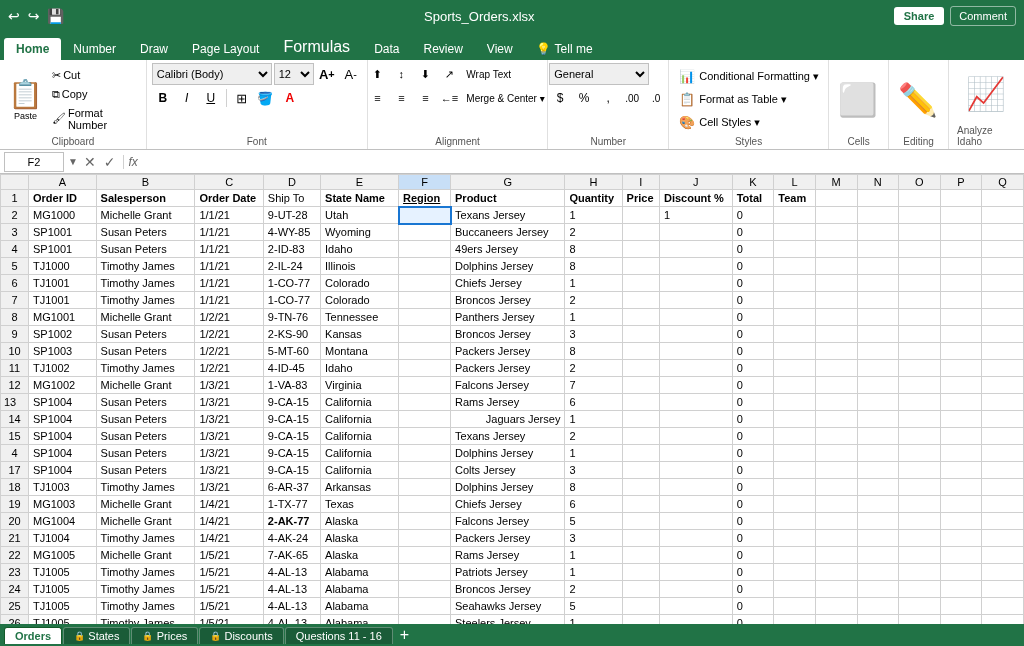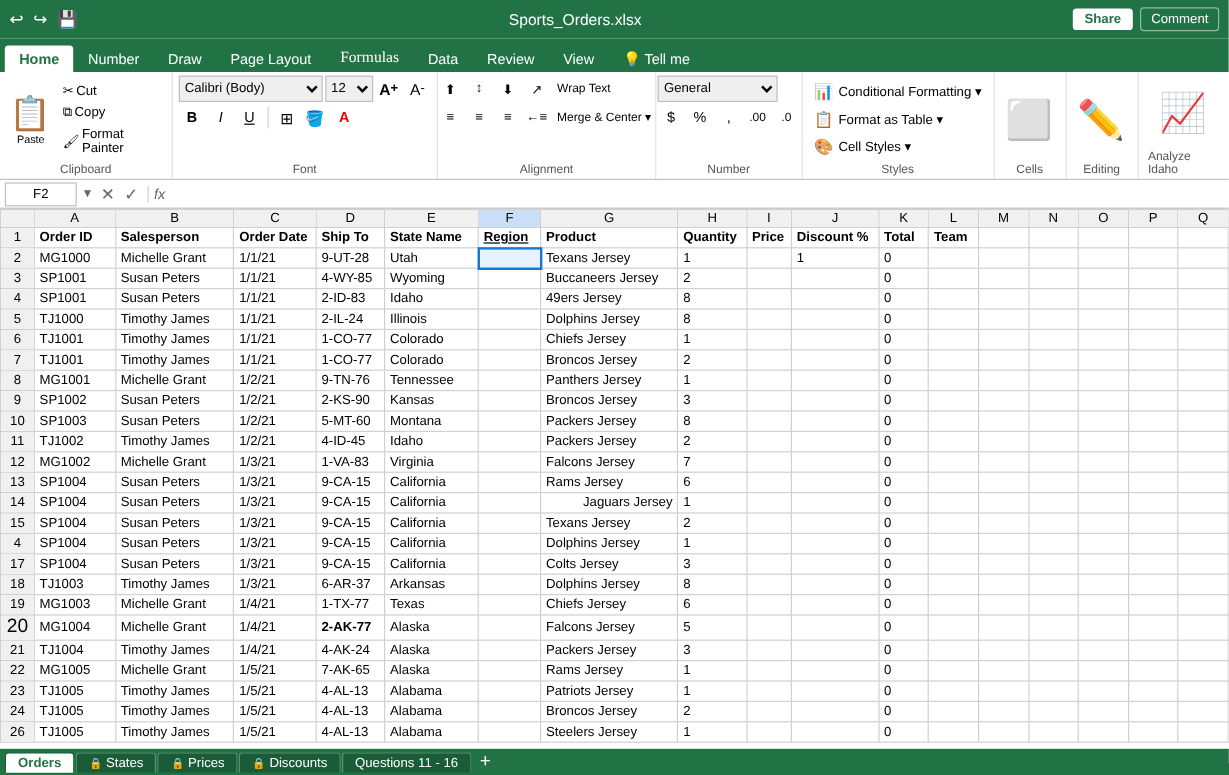--- a/index.html
+++ b/index.html
@@ -24,21 +24,21 @@
     <button style="background:#fff; color:#217346; border:none; border-radius:3px; padding:3px 10px; font-size:11px; cursor:pointer; font-weight:600;">Share</button>
     <div style="color:#fff; cursor:pointer; font-size:11px; padding:3px 8px; border:1px solid rgba(255,255,255,0.5); border-radius:3px;">Comment</div>
   </div>
 </div>
 
 <div style="background:#217346; display:flex; align-items:flex-end; padding-left:4px; height:28px;">
   <div style="background:#fff; color:#217346; padding:4px 12px; font-size:12px; cursor:pointer; border-radius:3px 3px 0 0; font-weight:600;">Home</div>
   <div style="color:#fff; padding:4px 12px; font-size:12px; cursor:pointer;">Number</div>
   <div style="color:#fff; padding:4px 12px; font-size:12px; cursor:pointer;">Draw</div>
   <div style="color:#fff; padding:4px 12px; font-size:12px; cursor:pointer;">Page Layout</div>
-  <div style="color:#fff; padding:4px 12px; font-size:13px; cursor:pointer;font-family:Liberation Serif, serif;">Formulas</div>
+  <div style="color:#fff; padding:4px 12px; font-size:16px; cursor:pointer;">Formulas</div>
   <div style="color:#fff; padding:4px 12px; font-size:12px; cursor:pointer;">Data</div>
   <div style="color:#fff; padding:4px 12px; font-size:12px; cursor:pointer;">Review</div>
   <div style="color:#fff; padding:4px 12px; font-size:12px; cursor:pointer;">View</div>
   <div style="color:#fff; padding:4px 12px; font-size:12px; cursor:pointer; display:flex; align-items:center; gap:3px;"><span>💡</span> Tell me</div>
 </div>
 
 <div style="background:#fff; border-bottom:1px solid #c0c0c0; display:flex; height:90px; align-items:stretch;">
 
   <div style="display:flex; flex-direction:column; padding:3px 5px 2px 5px; border-right:1px solid #e0e0e0; align-items:center; min-width:70px;">
     <div style="display:flex; flex:1; align-items:center; gap:3px;">
@@ -50,21 +50,21 @@
         <div style="display:flex; align-items:center; gap:2px; cursor:pointer; padding:1px 2px; border:1px solid transparent; border-radius:2px; font-size:11px;">
             <span>✂</span>
             <span>Cut</span>
           </div>
         <div style="display:flex; align-items:center; gap:2px; cursor:pointer; padding:1px 2px; border:1px solid transparent; border-radius:2px; font-size:11px;">
             <span>⧉</span>
             <span>Copy</span>
           </div>
         <div style="display:flex; align-items:center; gap:2px; cursor:pointer; padding:1px 2px; border:1px solid transparent; border-radius:2px; font-size:11px;">
             <span>🖌</span>
-            <span>Format Painter</span>
+            <span>Format Number</span>
           </div>
       </div>
     </div>
     <div style="font-size:10px; color:#555;">Clipboard</div>
   </div>
 
   <div style="display:flex; flex-direction:column; padding:3px 5px 2px 5px; border-right:1px solid #e0e0e0; align-items:center;">
     <div style="display:flex; flex-direction:column; gap:2px; flex:1;">
       <div style="display:flex; gap:2px; align-items:center;">
         <select style="width:120px; height:22px; font-size:11px; border:1px solid #c0c0c0;"><option>Calibri (Body)</option></select>
@@ -192,21 +192,21 @@
         <th style="background:#f0f0f0; border:1px solid #d0d0d0; padding:1px 3px; text-align:center; font-weight:normal; min-width:40px; position:sticky; top:0; z-index:3;">Q</th>
       </tr>
     </thead>
     <tbody id="sheet-body">
 
       <tr>
         <td style="background:#f0f0f0; text-align:center; border:1px solid #d0d0d0; padding:1px 3px; position:sticky; left:0; z-index:1; min-width:28px; font-size:11px;">1</td>
         <td style="border:1px solid #d0d0d0; padding:1px 4px; font-weight:600; height:17px; background:#fff;">Order ID</td>
         <td style="border:1px solid #d0d0d0; padding:1px 4px; font-weight:600;">Salesperson</td>
         <td style="border:1px solid #d0d0d0; padding:1px 4px; font-weight:600;">Order Date</td>
-        <td style="border:1px solid #d0d0d0; padding:1px 4px; font-weight:700;">Ship To</td>
+        <td style="border:1px solid #d0d0d0; padding:1px 4px; font-weight:400;">Ship To</td>
         <td style="border:1px solid #d0d0d0; padding:1px 4px; font-weight:600;">State Name</td>
         <td style="border:1px solid #d0d0d0; padding:1px 4px; font-weight:600; text-decoration:underline;">Region</td>
         <td style="border:1px solid #d0d0d0; padding:1px 4px; font-weight:600;">Product</td>
         <td style="border:1px solid #d0d0d0; padding:1px 4px; font-weight:600;">Quantity</td>
         <td style="border:1px solid #d0d0d0; padding:1px 4px; font-weight:600;">Price</td>
         <td style="border:1px solid #d0d0d0; padding:1px 4px; font-weight:600;">Discount %</td>
         <td style="border:1px solid #d0d0d0; padding:1px 4px; font-weight:600;">Total</td>
         <td style="border:1px solid #d0d0d0; padding:1px 4px; font-weight:600;">Team</td>
         <td style="border:1px solid #d0d0d0; padding:1px 4px;"></td>
         <td style="border:1px solid #d0d0d0; padding:1px 4px;"></td>
@@ -428,21 +428,21 @@
           <td style="border: 1px solid rgb(208, 208, 208); padding: 1px 4px; height: 17px; min-width: 70px; max-width: 70px; overflow: hidden; text-overflow: ellipsis; background: rgb(255, 255, 255);"></td>
           <td style="border: 1px solid rgb(208, 208, 208); padding: 1px 4px; height: 17px; min-width: 40px; max-width: 40px; overflow: hidden; text-overflow: ellipsis; background: rgb(255, 255, 255);">0</td>
           <td style="border: 1px solid rgb(208, 208, 208); padding: 1px 4px; height: 17px; min-width: 40px; max-width: 40px; overflow: hidden; text-overflow: ellipsis; background: rgb(255, 255, 255);"></td>
           <td style="border: 1px solid rgb(208, 208, 208); padding: 1px 4px; height: 17px; min-width: 40px; max-width: 40px; overflow: hidden; text-overflow: ellipsis; background: rgb(255, 255, 255);"></td>
           <td style="border: 1px solid rgb(208, 208, 208); padding: 1px 4px; height: 17px; min-width: 40px; max-width: 40px; overflow: hidden; text-overflow: ellipsis; background: rgb(255, 255, 255);"></td>
           <td style="border: 1px solid rgb(208, 208, 208); padding: 1px 4px; height: 17px; min-width: 40px; max-width: 40px; overflow: hidden; text-overflow: ellipsis; background: rgb(255, 255, 255);"></td>
           <td style="border: 1px solid rgb(208, 208, 208); padding: 1px 4px; height: 17px; min-width: 40px; max-width: 40px; overflow: hidden; text-overflow: ellipsis; background: rgb(255, 255, 255);"></td>
           <td style="border: 1px solid rgb(208, 208, 208); padding: 1px 4px; height: 17px; min-width: 40px; max-width: 40px; overflow: hidden; text-overflow: ellipsis; background: rgb(255, 255, 255);"></td>
         </tr>
         <tr>
-          <td style="background: rgb(240, 240, 240); text-align: center; border: 1px solid rgb(208, 208, 208); padding: 1px 3px; position: sticky; left: 0px; z-index: 1; min-width: 28px; font-size: 11px;">13</td>
+          <td style="background: rgb(240, 240, 240); border: 1px solid rgb(208, 208, 208); padding: 1px 3px; position: sticky; left: 0px; z-index: 1; min-width: 28px; font-size: 11px;">13</td>
           <td style="border: 1px solid rgb(208, 208, 208); padding: 1px 4px; height: 17px; min-width: 65px; max-width: 65px; overflow: hidden; text-overflow: ellipsis; background: rgb(255, 255, 255);">SP1004</td>
           <td style="border: 1px solid rgb(208, 208, 208); padding: 1px 4px; height: 17px; min-width: 95px; max-width: 95px; overflow: hidden; text-overflow: ellipsis; background: rgb(255, 255, 255);">Susan Peters</td>
           <td style="border: 1px solid rgb(208, 208, 208); padding: 1px 4px; height: 17px; min-width: 65px; max-width: 65px; overflow: hidden; text-overflow: ellipsis; background: rgb(255, 255, 255);">1/3/21</td>
           <td style="border: 1px solid rgb(208, 208, 208); padding: 1px 4px; height: 17px; min-width: 55px; max-width: 55px; overflow: hidden; text-overflow: ellipsis; background: rgb(255, 255, 255);">9-CA-15</td>
           <td style="border: 1px solid rgb(208, 208, 208); padding: 1px 4px; height: 17px; min-width: 75px; max-width: 75px; overflow: hidden; text-overflow: ellipsis; background: rgb(255, 255, 255);">California</td>
           <td style="border: 1px solid rgb(208, 208, 208); padding: 1px 4px; height: 17px; min-width: 50px; max-width: 50px; overflow: hidden; text-overflow: ellipsis; background: rgb(255, 255, 255);"></td>
           <td style="border: 1px solid rgb(208, 208, 208); padding: 1px 4px; height: 17px; min-width: 110px; max-width: 110px; overflow: hidden; text-overflow: ellipsis; background: rgb(255, 255, 255);">Rams Jersey</td>
           <td style="border: 1px solid rgb(208, 208, 208); padding: 1px 4px; height: 17px; min-width: 55px; max-width: 55px; overflow: hidden; text-overflow: ellipsis; background: rgb(255, 255, 255);">6</td>
           <td style="border: 1px solid rgb(208, 208, 208); padding: 1px 4px; height: 17px; min-width: 35px; max-width: 35px; overflow: hidden; text-overflow: ellipsis; background: rgb(255, 255, 255);"></td>
           <td style="border: 1px solid rgb(208, 208, 208); padding: 1px 4px; height: 17px; min-width: 70px; max-width: 70px; overflow: hidden; text-overflow: ellipsis; background: rgb(255, 255, 255);"></td>
@@ -568,21 +568,21 @@
           <td style="border: 1px solid rgb(208, 208, 208); padding: 1px 4px; height: 17px; min-width: 70px; max-width: 70px; overflow: hidden; text-overflow: ellipsis; background: rgb(255, 255, 255);"></td>
           <td style="border: 1px solid rgb(208, 208, 208); padding: 1px 4px; height: 17px; min-width: 40px; max-width: 40px; overflow: hidden; text-overflow: ellipsis; background: rgb(255, 255, 255);">0</td>
           <td style="border: 1px solid rgb(208, 208, 208); padding: 1px 4px; height: 17px; min-width: 40px; max-width: 40px; overflow: hidden; text-overflow: ellipsis; background: rgb(255, 255, 255);"></td>
           <td style="border: 1px solid rgb(208, 208, 208); padding: 1px 4px; height: 17px; min-width: 40px; max-width: 40px; overflow: hidden; text-overflow: ellipsis; background: rgb(255, 255, 255);"></td>
           <td style="border: 1px solid rgb(208, 208, 208); padding: 1px 4px; height: 17px; min-width: 40px; max-width: 40px; overflow: hidden; text-overflow: ellipsis; background: rgb(255, 255, 255);"></td>
           <td style="border: 1px solid rgb(208, 208, 208); padding: 1px 4px; height: 17px; min-width: 40px; max-width: 40px; overflow: hidden; text-overflow: ellipsis; background: rgb(255, 255, 255);"></td>
           <td style="border: 1px solid rgb(208, 208, 208); padding: 1px 4px; height: 17px; min-width: 40px; max-width: 40px; overflow: hidden; text-overflow: ellipsis; background: rgb(255, 255, 255);"></td>
           <td style="border: 1px solid rgb(208, 208, 208); padding: 1px 4px; height: 17px; min-width: 40px; max-width: 40px; overflow: hidden; text-overflow: ellipsis; background: rgb(255, 255, 255);"></td>
         </tr>
         <tr>
-          <td style="background: rgb(240, 240, 240); text-align: center; border: 1px solid rgb(208, 208, 208); padding: 1px 3px; position: sticky; left: 0px; z-index: 1; min-width: 28px; font-size: 16px;">20</td>
+          <td style="background: rgb(240, 240, 240); text-align: center; border: 1px solid rgb(208, 208, 208); padding: 1px 3px; position: sticky; left: 0px; z-index: 1; min-width: 28px; font-size: 11px;">20</td>
           <td style="border: 1px solid rgb(208, 208, 208); padding: 1px 4px; height: 17px; min-width: 65px; max-width: 65px; overflow: hidden; text-overflow: ellipsis; background: rgb(255, 255, 255);">MG1004</td>
           <td style="border: 1px solid rgb(208, 208, 208); padding: 1px 4px; height: 17px; min-width: 95px; max-width: 95px; overflow: hidden; text-overflow: ellipsis; background: rgb(255, 255, 255);">Michelle Grant</td>
           <td style="border: 1px solid rgb(208, 208, 208); padding: 1px 4px; height: 17px; min-width: 65px; max-width: 65px; overflow: hidden; text-overflow: ellipsis; background: rgb(255, 255, 255);">1/4/21</td>
           <td style="border: 1px solid rgb(208, 208, 208); padding: 1px 4px; height: 17px; min-width: 55px; max-width: 55px; overflow: hidden; text-overflow: ellipsis; background: rgb(255, 255, 255); font-weight: bold;">2-AK-77</td>
           <td style="border: 1px solid rgb(208, 208, 208); padding: 1px 4px; height: 17px; min-width: 75px; max-width: 75px; overflow: hidden; text-overflow: ellipsis; background: rgb(255, 255, 255);">Alaska</td>
           <td style="border: 1px solid rgb(208, 208, 208); padding: 1px 4px; height: 17px; min-width: 50px; max-width: 50px; overflow: hidden; text-overflow: ellipsis; background: rgb(255, 255, 255);"></td>
           <td style="border: 1px solid rgb(208, 208, 208); padding: 1px 4px; height: 17px; min-width: 110px; max-width: 110px; overflow: hidden; text-overflow: ellipsis; background: rgb(255, 255, 255);">Falcons Jersey</td>
           <td style="border: 1px solid rgb(208, 208, 208); padding: 1px 4px; height: 17px; min-width: 55px; max-width: 55px; overflow: hidden; text-overflow: ellipsis; background: rgb(255, 255, 255);">5</td>
           <td style="border: 1px solid rgb(208, 208, 208); padding: 1px 4px; height: 17px; min-width: 35px; max-width: 35px; overflow: hidden; text-overflow: ellipsis; background: rgb(255, 255, 255);"></td>
           <td style="border: 1px solid rgb(208, 208, 208); padding: 1px 4px; height: 17px; min-width: 70px; max-width: 70px; overflow: hidden; text-overflow: ellipsis; background: rgb(255, 255, 255);"></td>
@@ -668,20 +668,40 @@
           <td style="border: 1px solid rgb(208, 208, 208); padding: 1px 4px; height: 17px; min-width: 70px; max-width: 70px; overflow: hidden; text-overflow: ellipsis; background: rgb(255, 255, 255);"></td>
           <td style="border: 1px solid rgb(208, 208, 208); padding: 1px 4px; height: 17px; min-width: 40px; max-width: 40px; overflow: hidden; text-overflow: ellipsis; background: rgb(255, 255, 255);">0</td>
           <td style="border: 1px solid rgb(208, 208, 208); padding: 1px 4px; height: 17px; min-width: 40px; max-width: 40px; overflow: hidden; text-overflow: ellipsis; background: rgb(255, 255, 255);"></td>
           <td style="border: 1px solid rgb(208, 208, 208); padding: 1px 4px; height: 17px; min-width: 40px; max-width: 40px; overflow: hidden; text-overflow: ellipsis; background: rgb(255, 255, 255);"></td>
           <td style="border: 1px solid rgb(208, 208, 208); padding: 1px 4px; height: 17px; min-width: 40px; max-width: 40px; overflow: hidden; text-overflow: ellipsis; background: rgb(255, 255, 255);"></td>
           <td style="border: 1px solid rgb(208, 208, 208); padding: 1px 4px; height: 17px; min-width: 40px; max-width: 40px; overflow: hidden; text-overflow: ellipsis; background: rgb(255, 255, 255);"></td>
           <td style="border: 1px solid rgb(208, 208, 208); padding: 1px 4px; height: 17px; min-width: 40px; max-width: 40px; overflow: hidden; text-overflow: ellipsis; background: rgb(255, 255, 255);"></td>
           <td style="border: 1px solid rgb(208, 208, 208); padding: 1px 4px; height: 17px; min-width: 40px; max-width: 40px; overflow: hidden; text-overflow: ellipsis; background: rgb(255, 255, 255);"></td>
         </tr>
         <tr>
+          <td style="background: rgb(240, 240, 240); text-align: center; border: 1px solid rgb(208, 208, 208); padding: 1px 3px; position: sticky; left: 0px; z-index: 1; min-width: 28px; font-size: 11px;">25</td>
+          <td style="border: 1px solid rgb(208, 208, 208); padding: 1px 4px; height: 17px; min-width: 65px; max-width: 65px; overflow: hidden; text-overflow: ellipsis; background: rgb(255, 255, 255);">TJ1005</td>
+          <td style="border: 1px solid rgb(208, 208, 208); padding: 1px 4px; height: 17px; min-width: 95px; max-width: 95px; overflow: hidden; text-overflow: ellipsis; background: rgb(255, 255, 255);">Timothy James</td>
+          <td style="border: 1px solid rgb(208, 208, 208); padding: 1px 4px; height: 17px; min-width: 65px; max-width: 65px; overflow: hidden; text-overflow: ellipsis; background: rgb(255, 255, 255);">1/5/21</td>
+          <td style="border: 1px solid rgb(208, 208, 208); padding: 1px 4px; height: 17px; min-width: 55px; max-width: 55px; overflow: hidden; text-overflow: ellipsis; background: rgb(255, 255, 255);">4-AL-13</td>
+          <td style="border: 1px solid rgb(208, 208, 208); padding: 1px 4px; height: 17px; min-width: 75px; max-width: 75px; overflow: hidden; text-overflow: ellipsis; background: rgb(255, 255, 255);">Alabama</td>
+          <td style="border: 1px solid rgb(208, 208, 208); padding: 1px 4px; height: 17px; min-width: 50px; max-width: 50px; overflow: hidden; text-overflow: ellipsis; background: rgb(255, 255, 255);"></td>
+          <td style="border: 1px solid rgb(208, 208, 208); padding: 1px 4px; height: 17px; min-width: 110px; max-width: 110px; overflow: hidden; text-overflow: ellipsis; background: rgb(255, 255, 255);">Seahawks Jersey</td>
+          <td style="border: 1px solid rgb(208, 208, 208); padding: 1px 4px; height: 17px; min-width: 55px; max-width: 55px; overflow: hidden; text-overflow: ellipsis; background: rgb(255, 255, 255);">5</td>
+          <td style="border: 1px solid rgb(208, 208, 208); padding: 1px 4px; height: 17px; min-width: 35px; max-width: 35px; overflow: hidden; text-overflow: ellipsis; background: rgb(255, 255, 255);"></td>
+          <td style="border: 1px solid rgb(208, 208, 208); padding: 1px 4px; height: 17px; min-width: 70px; max-width: 70px; overflow: hidden; text-overflow: ellipsis; background: rgb(255, 255, 255);"></td>
+          <td style="border: 1px solid rgb(208, 208, 208); padding: 1px 4px; height: 17px; min-width: 40px; max-width: 40px; overflow: hidden; text-overflow: ellipsis; background: rgb(255, 255, 255);">0</td>
+          <td style="border: 1px solid rgb(208, 208, 208); padding: 1px 4px; height: 17px; min-width: 40px; max-width: 40px; overflow: hidden; text-overflow: ellipsis; background: rgb(255, 255, 255);"></td>
+          <td style="border: 1px solid rgb(208, 208, 208); padding: 1px 4px; height: 17px; min-width: 40px; max-width: 40px; overflow: hidden; text-overflow: ellipsis; background: rgb(255, 255, 255);"></td>
+          <td style="border: 1px solid rgb(208, 208, 208); padding: 1px 4px; height: 17px; min-width: 40px; max-width: 40px; overflow: hidden; text-overflow: ellipsis; background: rgb(255, 255, 255);"></td>
+          <td style="border: 1px solid rgb(208, 208, 208); padding: 1px 4px; height: 17px; min-width: 40px; max-width: 40px; overflow: hidden; text-overflow: ellipsis; background: rgb(255, 255, 255);"></td>
+          <td style="border: 1px solid rgb(208, 208, 208); padding: 1px 4px; height: 17px; min-width: 40px; max-width: 40px; overflow: hidden; text-overflow: ellipsis; background: rgb(255, 255, 255);"></td>
+          <td style="border: 1px solid rgb(208, 208, 208); padding: 1px 4px; height: 17px; min-width: 40px; max-width: 40px; overflow: hidden; text-overflow: ellipsis; background: rgb(255, 255, 255);"></td>
+        </tr>
+        <tr>
           <td style="background: rgb(240, 240, 240); text-align: center; border: 1px solid rgb(208, 208, 208); padding: 1px 3px; position: sticky; left: 0px; z-index: 1; min-width: 28px; font-size: 11px;">26</td>
           <td style="border: 1px solid rgb(208, 208, 208); padding: 1px 4px; height: 17px; min-width: 65px; max-width: 65px; overflow: hidden; text-overflow: ellipsis; background: rgb(255, 255, 255);">TJ1005</td>
           <td style="border: 1px solid rgb(208, 208, 208); padding: 1px 4px; height: 17px; min-width: 95px; max-width: 95px; overflow: hidden; text-overflow: ellipsis; background: rgb(255, 255, 255);">Timothy James</td>
           <td style="border: 1px solid rgb(208, 208, 208); padding: 1px 4px; height: 17px; min-width: 65px; max-width: 65px; overflow: hidden; text-overflow: ellipsis; background: rgb(255, 255, 255);">1/5/21</td>
           <td style="border: 1px solid rgb(208, 208, 208); padding: 1px 4px; height: 17px; min-width: 55px; max-width: 55px; overflow: hidden; text-overflow: ellipsis; background: rgb(255, 255, 255);">4-AL-13</td>
           <td style="border: 1px solid rgb(208, 208, 208); padding: 1px 4px; height: 17px; min-width: 75px; max-width: 75px; overflow: hidden; text-overflow: ellipsis; background: rgb(255, 255, 255);">Alabama</td>
           <td style="border: 1px solid rgb(208, 208, 208); padding: 1px 4px; height: 17px; min-width: 50px; max-width: 50px; overflow: hidden; text-overflow: ellipsis; background: rgb(255, 255, 255);"></td>
           <td style="border: 1px solid rgb(208, 208, 208); padding: 1px 4px; height: 17px; min-width: 110px; max-width: 110px; overflow: hidden; text-overflow: ellipsis; background: rgb(255, 255, 255);">Steelers Jersey</td>
           <td style="border: 1px solid rgb(208, 208, 208); padding: 1px 4px; height: 17px; min-width: 55px; max-width: 55px; overflow: hidden; text-overflow: ellipsis; background: rgb(255, 255, 255);">1</td>
           <td style="border: 1px solid rgb(208, 208, 208); padding: 1px 4px; height: 17px; min-width: 35px; max-width: 35px; overflow: hidden; text-overflow: ellipsis; background: rgb(255, 255, 255);"></td>

